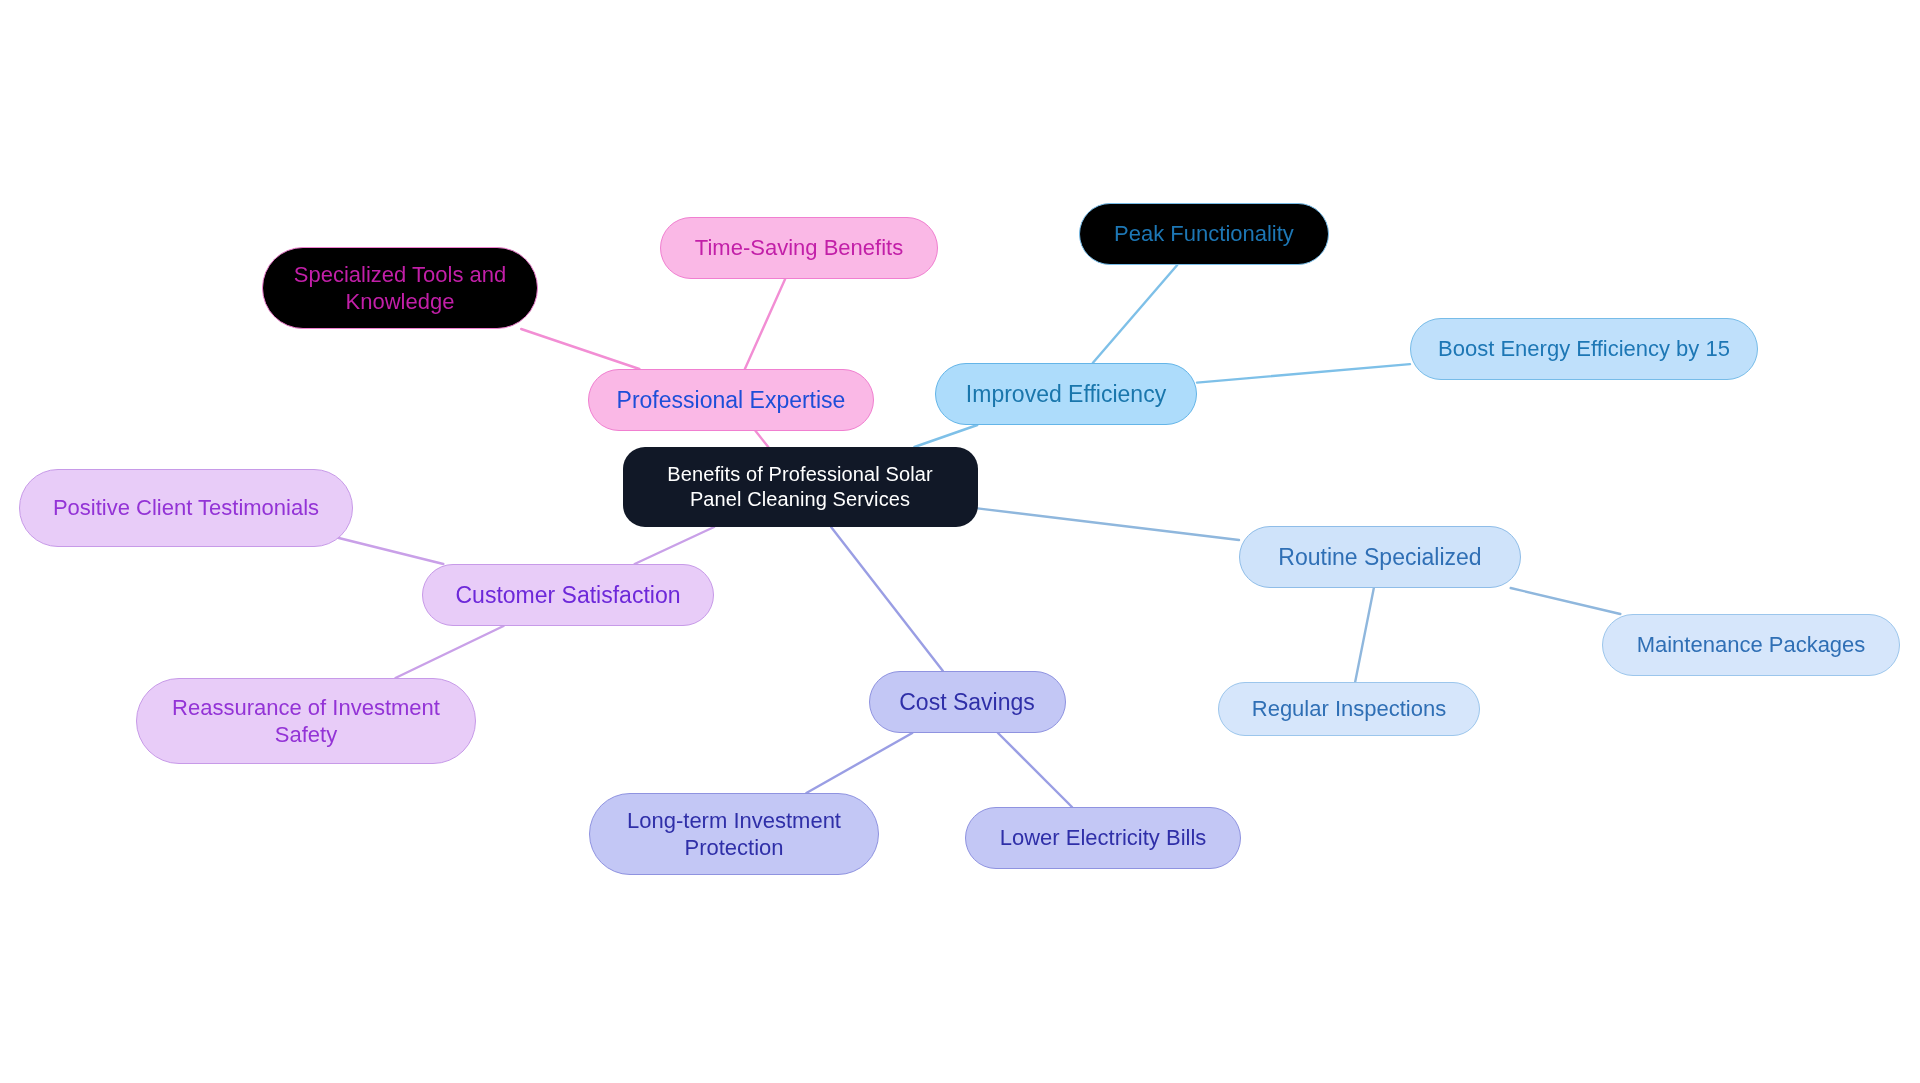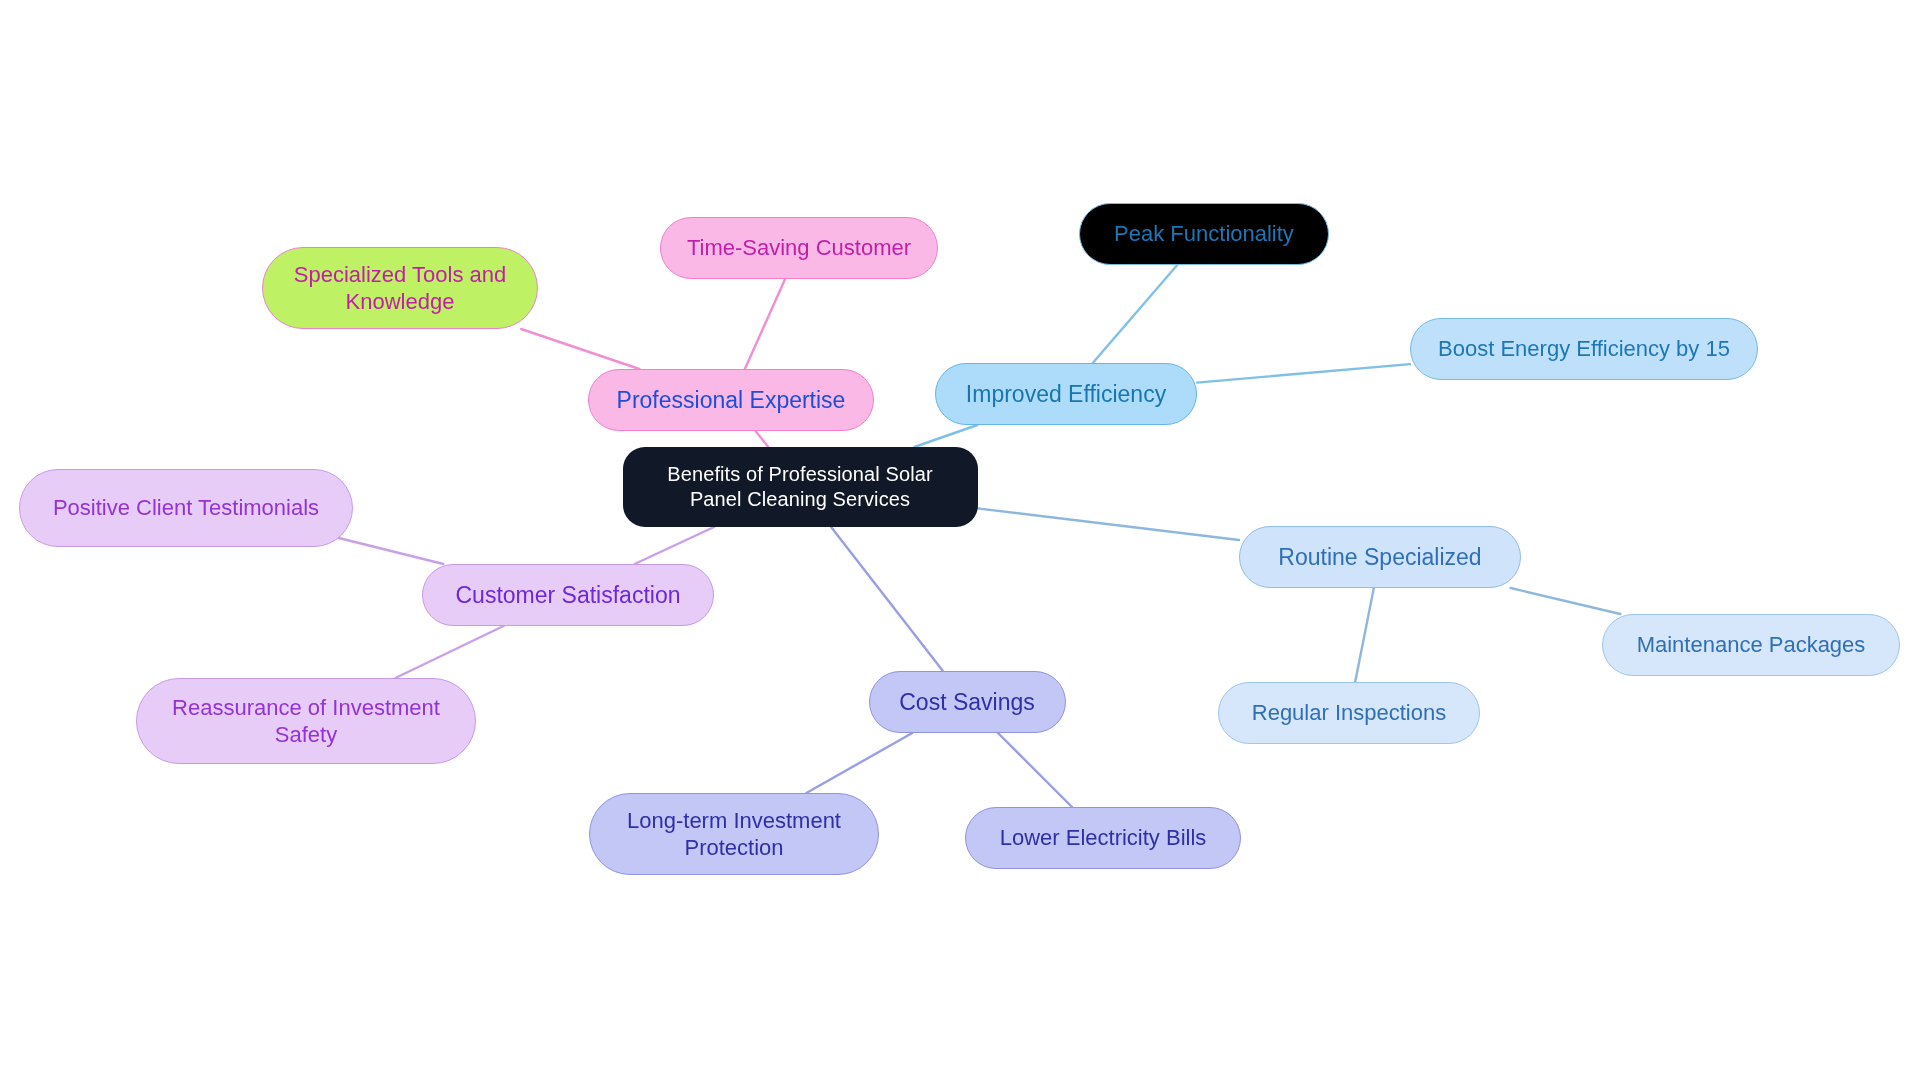--- a/index.html
+++ b/index.html
@@ -75,27 +75,27 @@
       <line x1="639.3839285714286" y1="369" x2="521.1696428571429" y2="329" stroke="#f28ed4" stroke-width="2.4" stroke-linecap="round"></line>
     </svg>
   <div id="node-layer">
       <div class="node node-root" style="left: 622.5px; top: 447px; width: 355px; height: 80px; background: rgb(17, 24, 39); color: rgb(255, 255, 255); border-color: rgb(17, 24, 39);"><span>Benefits of Professional Solar
 Panel Cleaning Services</span></div>
       <div class="node node-lvl1" style="left: 935px; top: 363px; width: 262px; height: 62px; background: rgb(173, 220, 251); color: rgb(25, 118, 172); border-color: rgb(100, 181, 232);"><span>Improved Efficiency</span></div>
       <div class="node node-lvl2" style="left: 1079px; top: 203px; width: 250px; height: 62px; background: #000000; color: rgb(29, 119, 181); border-color: rgb(119, 188, 232);"><span>Peak Functionality</span></div>
       <div class="node node-lvl2" style="left: 1410px; top: 318px; width: 348px; height: 62px; background: rgb(191, 224, 251); color: rgb(29, 119, 181); border-color: rgb(119, 188, 232); justify-content: center;"><span>Boost Energy Efficiency by 15</span></div>
       <div class="node node-lvl1" style="left: 1239px; top: 526px; width: 282px; height: 62px; background: rgb(207, 227, 250); color: rgb(47, 111, 181); border-color: rgb(143, 189, 232);"><span>Routine Specialized</span></div>
       <div class="node node-lvl2" style="left: 1602px; top: 614px; width: 298px; height: 62px; background: rgb(214, 230, 251); color: rgb(47, 111, 181); border-color: rgb(156, 198, 236);"><span>Maintenance Packages</span></div>
-      <div class="node node-lvl2" style="left: 1218px; top: 682px; width: 262px; height: 62px; background: rgb(214, 230, 251); color: rgb(47, 111, 181); border-color: rgb(156, 198, 236);"><span>Regular Inspections</span></div>
+      <div class="node node-lvl2" style="left: 1218px; top: 682px; width: 262px; height: 54px; background: rgb(214, 230, 251); color: rgb(47, 111, 181); border-color: rgb(156, 198, 236);"><span>Regular Inspections</span></div>
       <div class="node node-lvl1" style="left: 868.5px; top: 671px; width: 197px; height: 62px; background: rgb(195, 199, 245); color: rgb(47, 47, 168); border-color: rgb(143, 147, 224);"><span>Cost Savings</span></div>
       <div class="node node-lvl2" style="left: 589px; top: 793px; width: 290px; height: 82px; background: rgb(195, 199, 245); color: rgb(47, 47, 168); border-color: rgb(143, 147, 224);"><span>Long-term Investment
 Protection</span></div>
       <div class="node node-lvl2" style="left: 965px; top: 807px; width: 276px; height: 62px; background: rgb(195, 199, 245); color: rgb(47, 47, 168); border-color: rgb(143, 147, 224);"><span>Lower Electricity Bills</span></div>
       <div class="node node-lvl1" style="left: 422px; top: 564px; width: 292px; height: 62px; background: rgb(232, 204, 248); color: #6d28d9; border-color: rgb(199, 154, 232);"><span>Customer Satisfaction</span></div>
       <div class="node node-lvl2" style="left: 19px; top: 469px; width: 334px; height: 78px; background: rgb(232, 204, 248); color: rgb(147, 51, 214); border-color: rgb(199, 154, 232);"><span>Positive Client Testimonials</span></div>
       <div class="node node-lvl2" style="left: 136px; top: 678px; width: 340px; height: 86px; background: rgb(232, 204, 248); color: rgb(147, 51, 214); border-color: rgb(199, 154, 232); align-items: center;"><span>Reassurance of Investment
 Safety</span></div>
       <div class="node node-lvl1" style="left: 588px; top: 369px; width: 286px; height: 62px; background: rgb(250, 184, 230); color: #1d4ed8; border-color: rgb(240, 127, 208);"><span>Professional Expertise</span></div>
-      <div class="node node-lvl2" style="left: 660px; top: 217px; width: 278px; height: 62px; background: rgb(250, 184, 230); color: rgb(194, 31, 168); border-color: rgb(240, 127, 208);"><span>Time-Saving Customer</span></div>
-      <div class="node node-lvl2" style="left: 262px; top: 247px; width: 276px; height: 82px; background: #bef264; color: rgb(194, 31, 168); border-color: rgb(240, 127, 208);"><span>Specialized Tools and
+      <div class="node node-lvl2" style="left: 660px; top: 217px; width: 278px; height: 62px; background: rgb(250, 184, 230); color: rgb(194, 31, 168); border-color: rgb(240, 127, 208);"><span>Time-Saving Benefits</span></div>
+      <div class="node node-lvl2" style="left: 262px; top: 247px; width: 276px; height: 82px; background: #000000; color: rgb(194, 31, 168); border-color: rgb(240, 127, 208);"><span>Specialized Tools and
 Knowledge</span></div>
     </div>
 </div>
 
 </body></html>

